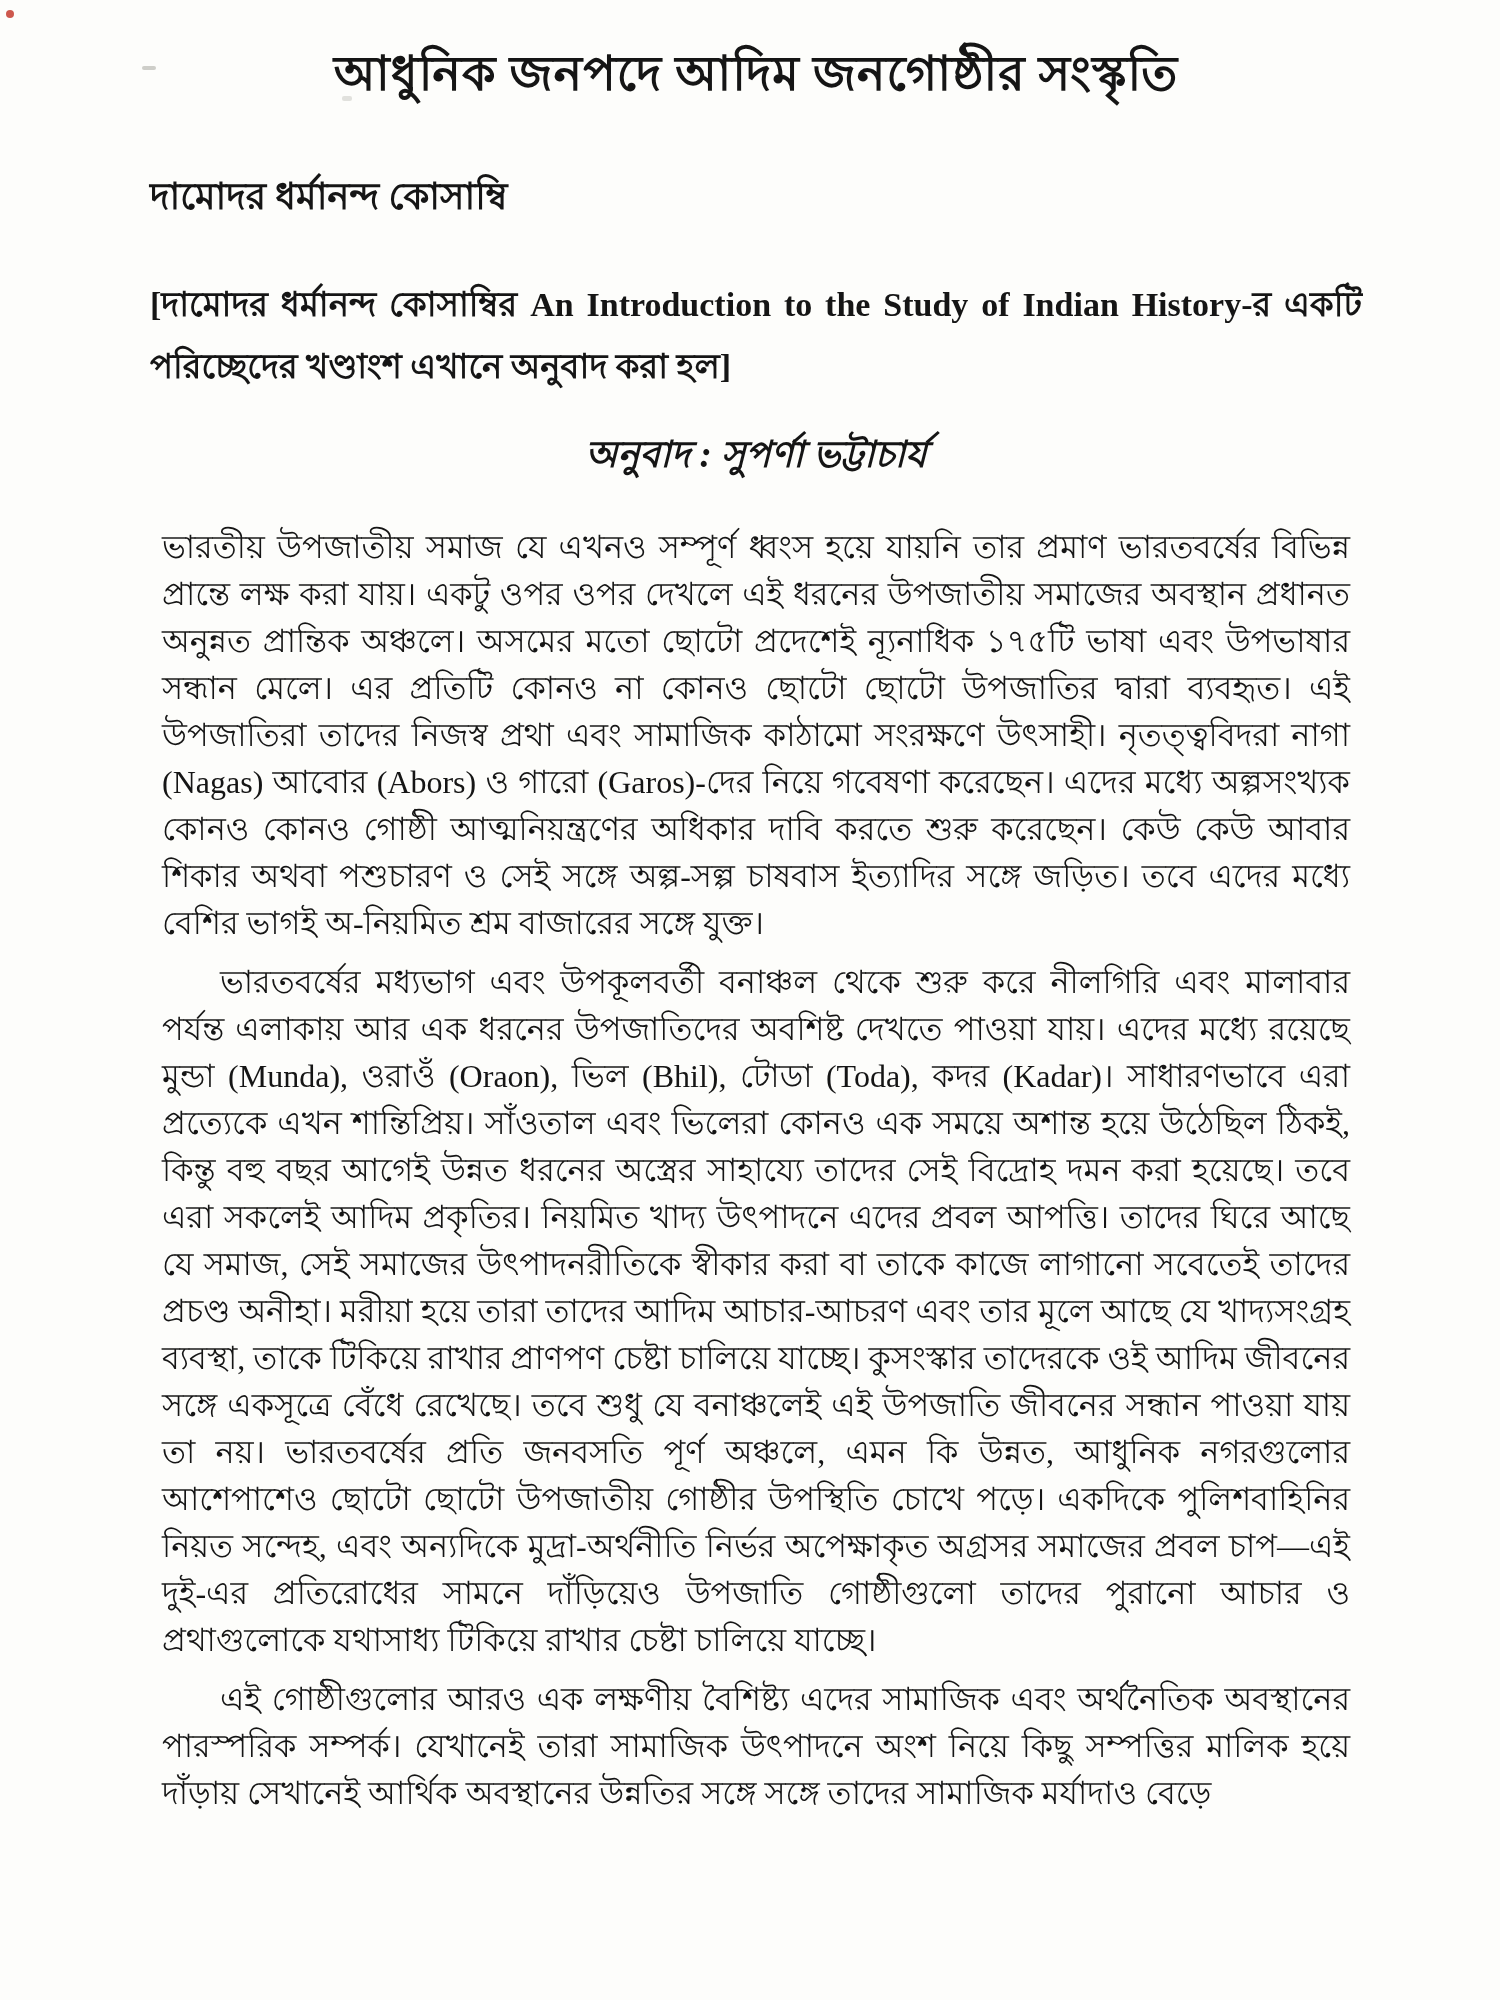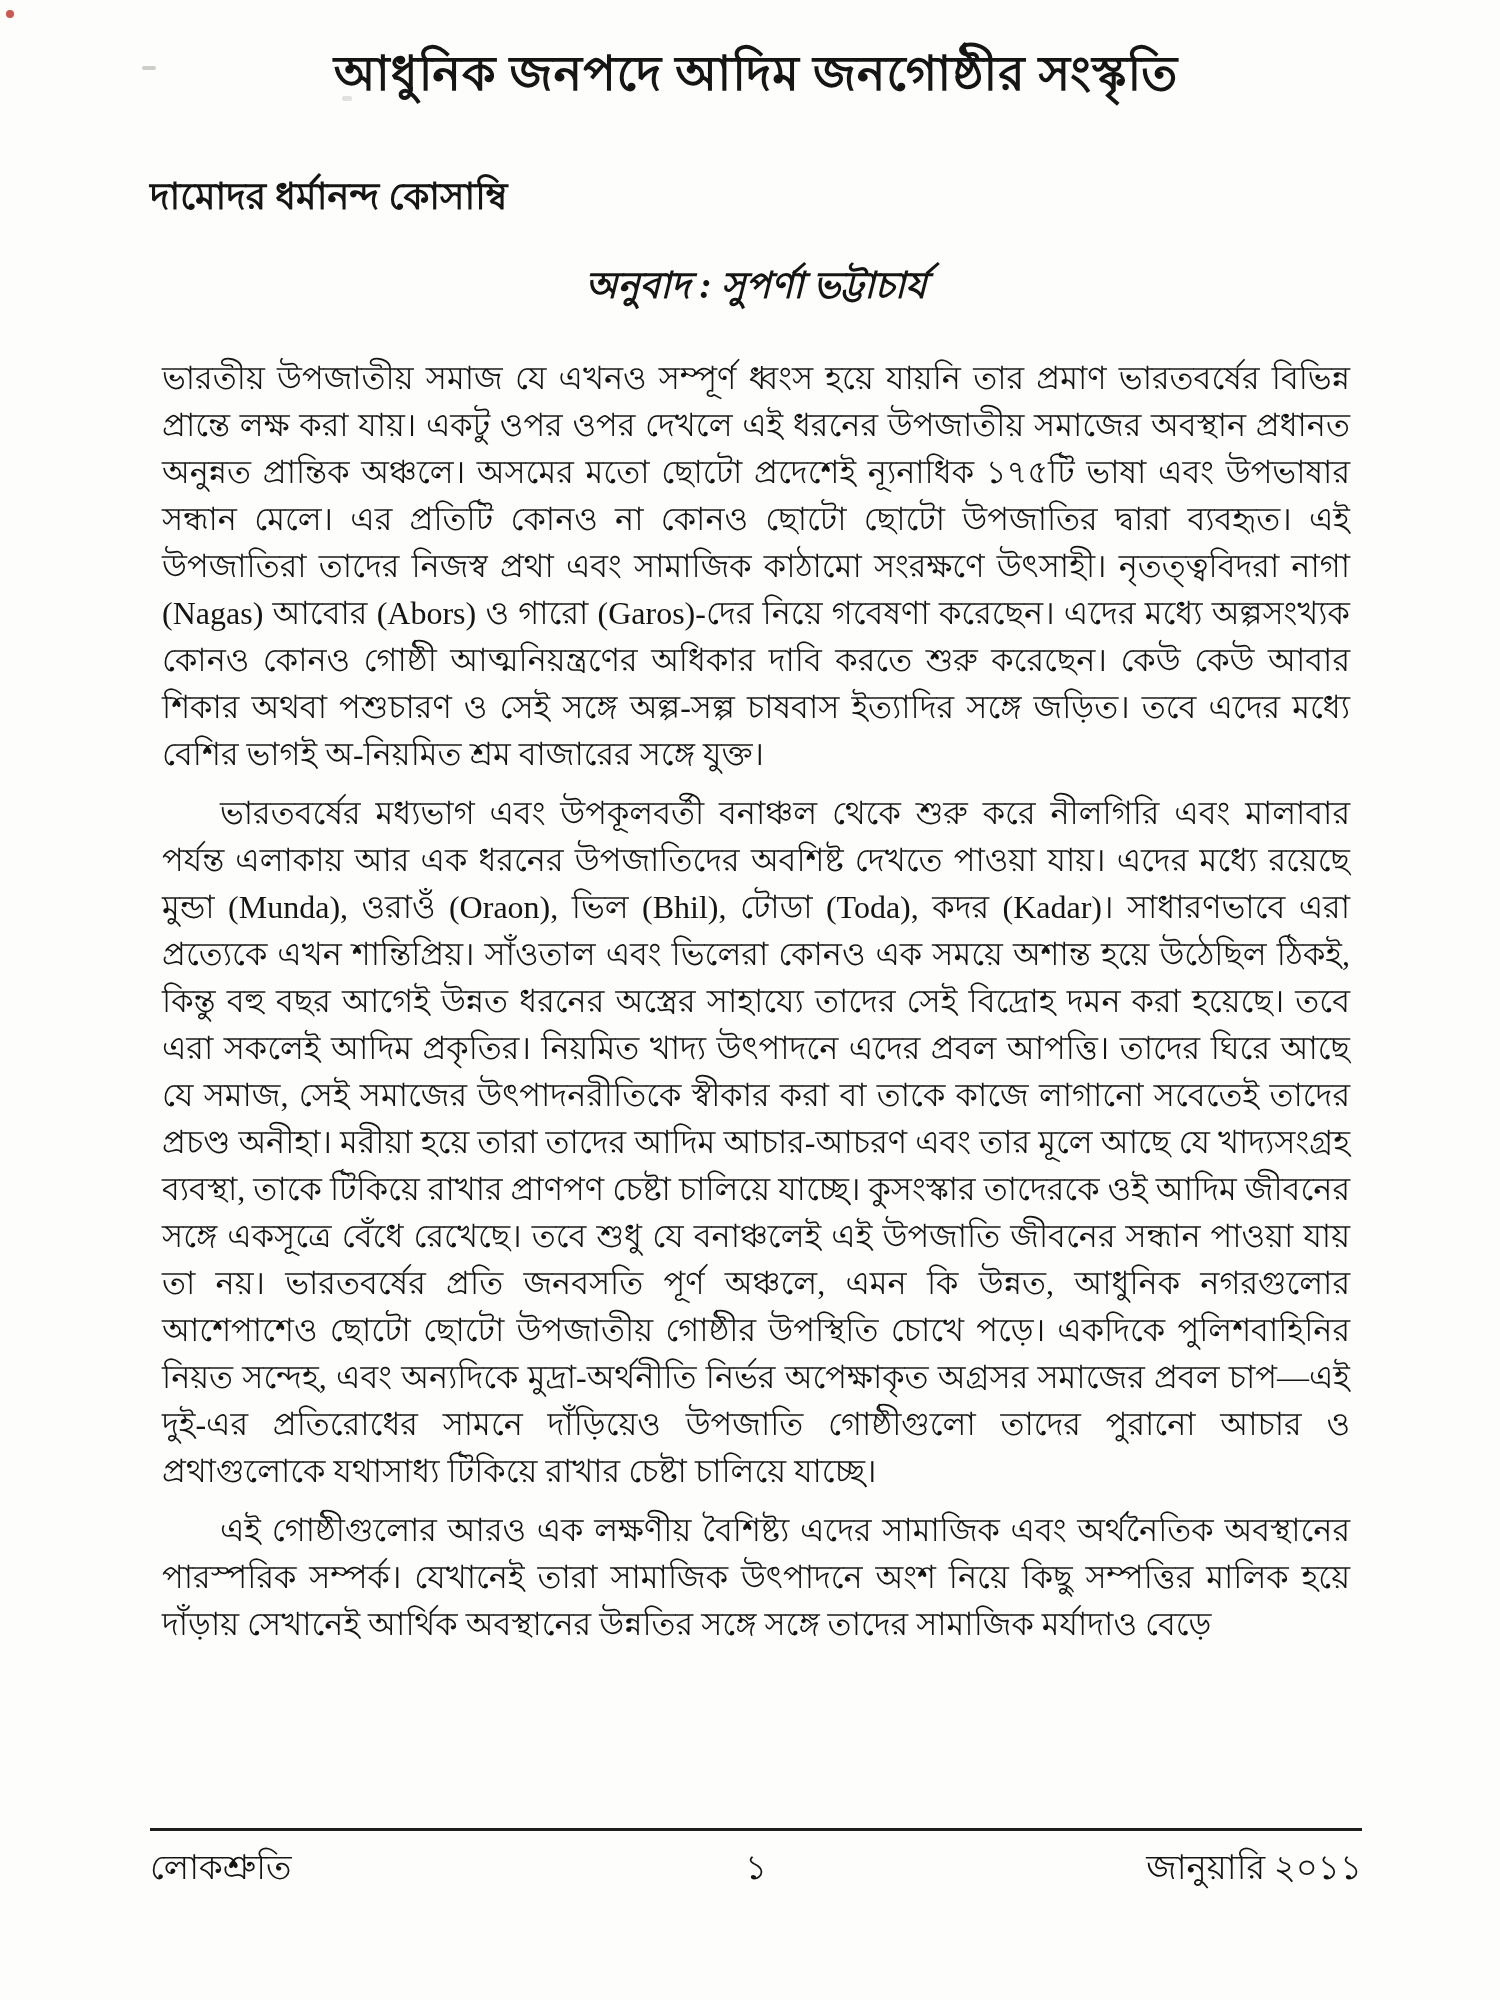--- a/index.html
+++ b/index.html
@@ -123,31 +123,24 @@
 <div class="speck-red"></div>
 <div class="speck-gray-1"></div>
 <div class="speck-gray-2"></div>
 
 <div class="page">
 
   <h1 class="title">আধুনিক জনপদে আদিম জনগোষ্ঠীর সংস্কৃতি</h1>
 
   <h2 class="author">দামোদর ধর্মানন্দ কোসাম্বি</h2>
 
+  <p class="intro-note">[দামোদর ধর্মানন্দ কোসাম্বির An Introduction to the Study of Indian History-র একটি পরিচ্ছেদের খণ্ডাংশ এখানে অনুবাদ করা হল]</p>
 
   <h3 class="translator">অনুবাদ : সুপর্ণা ভট্টাচার্য</h3>
 
   <div class="body-text">
     <p>ভারতীয় উপজাতীয় সমাজ যে এখনও সম্পূর্ণ ধ্বংস হয়ে যায়নি তার প্রমাণ ভারতবর্ষের বিভিন্ন প্রান্তে লক্ষ করা যায়। একটু ওপর ওপর দেখলে এই ধরনের উপজাতীয় সমাজের অবস্থান প্রধানত অনুন্নত প্রান্তিক অঞ্চলে। অসমের মতো ছোটো প্রদেশেই ন্যূনাধিক ১৭৫টি ভাষা এবং উপভাষার সন্ধান মেলে। এর প্রতিটি কোনও না কোনও ছোটো ছোটো উপজাতির দ্বারা ব্যবহৃত। এই উপজাতিরা তাদের নিজস্ব প্রথা এবং সামাজিক কাঠামো সংরক্ষণে উৎসাহী। নৃতত্ত্ববিদরা নাগা (Nagas) আবোর (Abors) ও গারো (Garos)-দের নিয়ে গবেষণা করেছেন। এদের মধ্যে অল্পসংখ্যক কোনও কোনও গোষ্ঠী আত্মনিয়ন্ত্রণের অধিকার দাবি করতে শুরু করেছেন। কেউ কেউ আবার শিকার অথবা পশুচারণ ও সেই সঙ্গে অল্প-সল্প চাষবাস ইত্যাদির সঙ্গে জড়িত। তবে এদের মধ্যে বেশির ভাগই অ-নিয়মিত শ্রম বাজারের সঙ্গে যুক্ত।</p>
     <p class="indented">ভারতবর্ষের মধ্যভাগ এবং উপকূলবর্তী বনাঞ্চল থেকে শুরু করে নীলগিরি এবং মালাবার পর্যন্ত এলাকায় আর এক ধরনের উপজাতিদের অবশিষ্ট দেখতে পাওয়া যায়। এদের মধ্যে রয়েছে মুন্ডা (Munda), ওরাওঁ (Oraon), ভিল (Bhil), টোডা (Toda), কদর (Kadar)। সাধারণভাবে এরা প্রত্যেকে এখন শান্তিপ্রিয়। সাঁওতাল এবং ভিলেরা কোনও এক সময়ে অশান্ত হয়ে উঠেছিল ঠিকই, কিন্তু বহু বছর আগেই উন্নত ধরনের অস্ত্রের সাহায্যে তাদের সেই বিদ্রোহ দমন করা হয়েছে। তবে এরা সকলেই আদিম প্রকৃতির। নিয়মিত খাদ্য উৎপাদনে এদের প্রবল আপত্তি। তাদের ঘিরে আছে যে সমাজ, সেই সমাজের উৎপাদনরীতিকে স্বীকার করা বা তাকে কাজে লাগানো সবেতেই তাদের প্রচণ্ড অনীহা। মরীয়া হয়ে তারা তাদের আদিম আচার-আচরণ এবং তার মূলে আছে যে খাদ্যসংগ্রহ ব্যবস্থা, তাকে টিকিয়ে রাখার প্রাণপণ চেষ্টা চালিয়ে যাচ্ছে। কুসংস্কার তাদেরকে ওই আদিম জীবনের সঙ্গে একসূত্রে বেঁধে রেখেছে। তবে শুধু যে বনাঞ্চলেই এই উপজাতি জীবনের সন্ধান পাওয়া যায় তা নয়। ভারতবর্ষের প্রতি জনবসতি পূর্ণ অঞ্চলে, এমন কি উন্নত, আধুনিক নগরগুলোর আশেপাশেও ছোটো ছোটো উপজাতীয় গোষ্ঠীর উপস্থিতি চোখে পড়ে। একদিকে পুলিশবাহিনির নিয়ত সন্দেহ, এবং অন্যদিকে মুদ্রা-অর্থনীতি নির্ভর অপেক্ষাকৃত অগ্রসর সমাজের প্রবল চাপ—এই দুই-এর প্রতিরোধের সামনে দাঁড়িয়েও উপজাতি গোষ্ঠীগুলো তাদের পুরানো আচার ও প্রথাগুলোকে যথাসাধ্য টিকিয়ে রাখার চেষ্টা চালিয়ে যাচ্ছে।</p>
     <p class="indented">এই গোষ্ঠীগুলোর আরও এক লক্ষণীয় বৈশিষ্ট্য এদের সামাজিক এবং অর্থনৈতিক অবস্থানের পারস্পরিক সম্পর্ক। যেখানেই তারা সামাজিক উৎপাদনে অংশ নিয়ে কিছু সম্পত্তির মালিক হয়ে দাঁড়ায় সেখানেই আর্থিক অবস্থানের উন্নতির সঙ্গে সঙ্গে তাদের সামাজিক মর্যাদাও বেড়ে</p>
   </div>
 
-  <div class="page-footer">
-    <hr class="footer-rule">
-    <div class="footer-row">
-      <span>লোকশ্রুতি</span>
-      <span class="footer-center">১</span>
-      <span>জানুয়ারি ২০১১</span>
-    </div>
-  </div>
 
 </div>
 
 </body></html>

